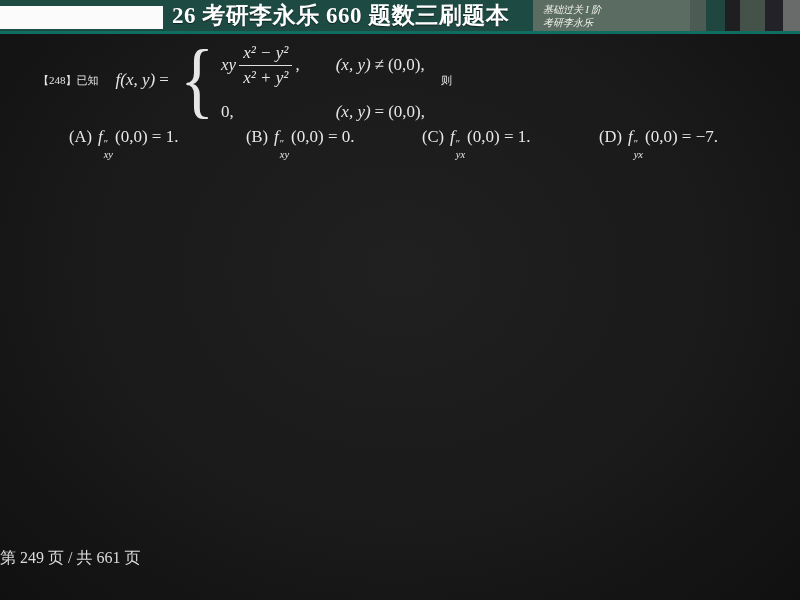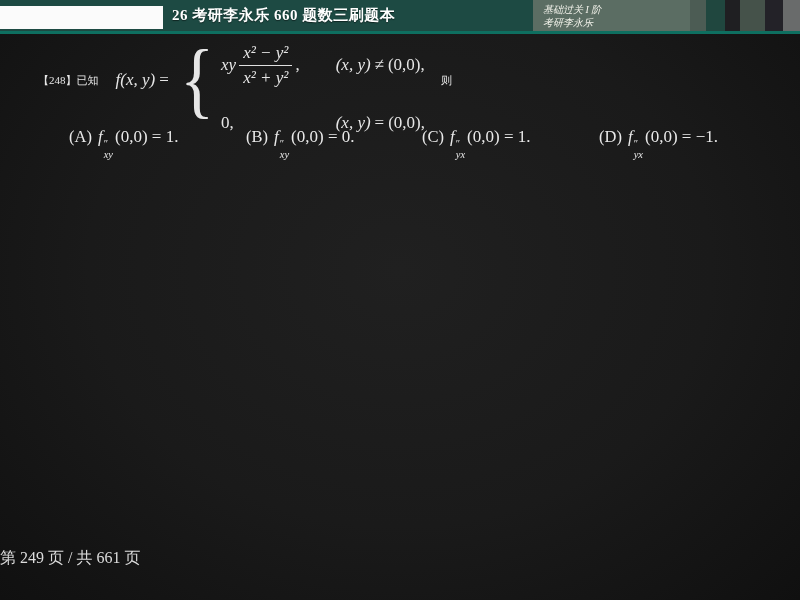--- a/index.html
+++ b/index.html
@@ -14,21 +14,21 @@
   }
 
   
   .topbar { position:absolute; left:0; top:0; width:800px; height:34px; }
   .topbar-bg { position:absolute; left:0; top:0; width:800px; height:31px; background:#1d4a43; }
   .accent-line { position:absolute; left:0; top:31px; width:800px; height:3px; background:#0e6f60; }
   .logo-strip { position:absolute; left:0; top:6px; width:163px; height:23px; background:#fbfbfb; }
   .book-title {
     position:absolute; left:172px; top:0; height:31px;
     display:flex; align-items:center;
-    font-weight:bold; font-size:15px; color:#ffffff; letter-spacing:0.5px;
+    font-weight:bold; font-size:23px; color:#ffffff; letter-spacing:0.5px;
     text-shadow:0 1px 1px rgba(0,0,0,.5);
     font-family:Liberation Serif, serif;
   }
   .stage-panel {
     position:absolute; left:533px; top:0; width:157px; height:31px;
     background:#5b6d63; color:#f2f2ea;
     font-size:10px; font-style:italic; line-height:13px;
     padding:3px 0 11px 10px;
   }
   .stripe { position:absolute; top:0; height:31px; }
@@ -52,21 +52,21 @@
   .brace {
     font-size:84px; line-height:76px; font-weight:400;
     margin:0 4px 0 8px; color:#e6e6e6;
     transform:scaleX(0.85); display:inline-block;
   }
   .pw-grid {
     display:grid; grid-template-columns:auto auto;
     column-gap:36px; row-gap:10px; align-items:center;
   }
   .pw-expr { display:flex; align-items:center; }
-  .frac { display:inline-flex; flex-direction:column; align-items:center; margin:15px 3px; font-size:16px; }
+  .frac { display:inline-flex; flex-direction:column; align-items:center; margin:4px 3px; font-size:16px; }
   .frac .num { padding:0 4px 2px 4px; border-bottom:1.4px solid #e0e0e0; }
   .frac .den { padding-top:2px; }
   .then { margin-left:16px; }
 
   
   .options { position:absolute; left:14px; top:127px; width:716px; height:30px; color:#e9e9e9; }
   .option { position:absolute; top:0; white-space:nowrap; font-size:16.5px; }
   .opt-label { margin-right:6px; }
   .fvar { font-style:italic; font-size:17px; }
   .supsub {
@@ -161,20 +161,20 @@
     <div class="option opt-c">
       <span class="opt-label">(C)</span><span class="fvar">f</span><span class="supsub">
           <span class="sup">″</span>
           <span class="sub">yx</span>
         </span><span class="roman">(0,0) = 1.</span>
     </div>
     <div class="option opt-d">
       <span class="opt-label">(D)</span><span class="fvar">f</span><span class="supsub">
           <span class="sup">″</span>
           <span class="sub">yx</span>
-        </span><span class="roman">(0,0) = −1.</span>
+        </span><span class="roman">(0,0) = −7.</span>
     </div>
   </div>
 
 
   <div class="page-info">第 249 页 / 共 661 页</div>
 
 </div>
 
 </body></html>

